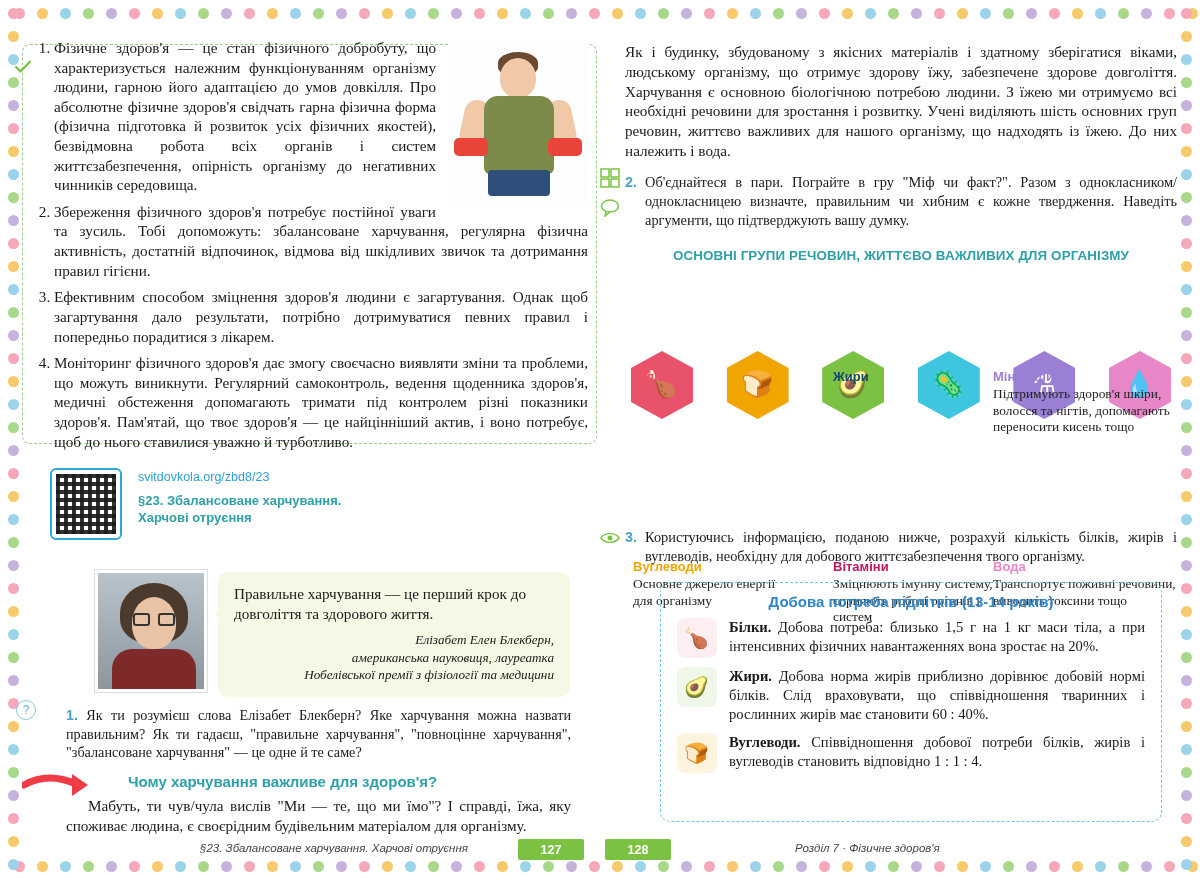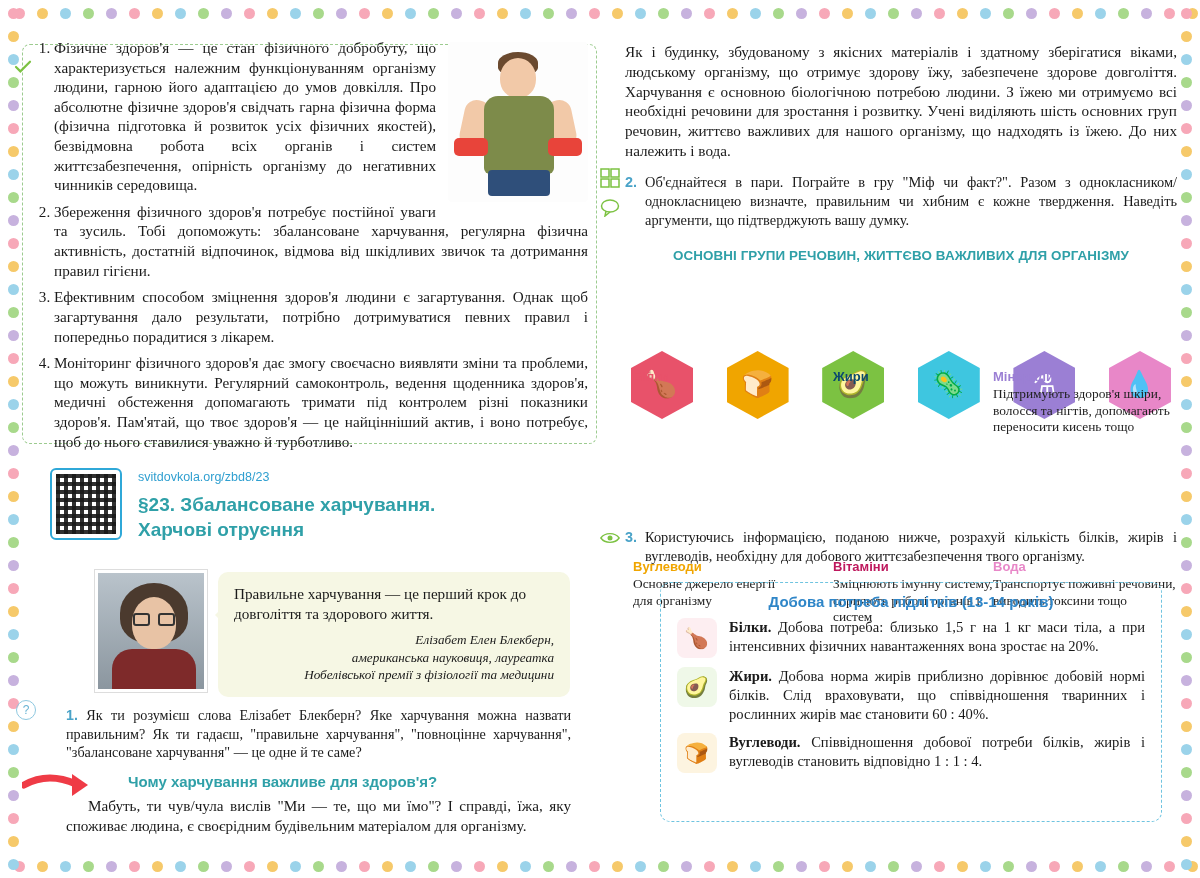--- a/index.html
+++ b/index.html
@@ -53,21 +53,21 @@
   .boy .dbR { position:absolute; left:100px; top:96px; width:34px; height:18px; background:#e8443a; border-radius:5px; }
   .boy .shorts { position:absolute; left:40px; top:128px; width:62px; height:26px; background:#2f4f7a; border-radius:4px; }
 
   
   .qr-block { position:absolute; left:50px; top:468px; width:72px; height:72px; border:2px solid #2fa8d8; border-radius:6px; padding:4px; background:#fff; }
   .qr-grid { width:100%; height:100%; background:
      repeating-linear-gradient(90deg,#1a1a1a 0 4px,transparent 4px 8px),
      repeating-linear-gradient(0deg,#1a1a1a 0 4px,transparent 4px 8px);
      background-blend-mode:multiply; opacity:.9; }
   .qr-link { position:absolute; left:138px; top:470px; font-family:"Liberation Sans",sans-serif; font-size:12.5px; color:#2f9fd0; }
-  .chapter-title { position:absolute; left:138px; top:492px; width:430px; font-family:"Liberation Sans",sans-serif; font-weight:bold; font-size:19px; color:#2fa0a8; line-height:1.32; }
+  .chapter-title { position:absolute; left:138px; top:492px; width:430px; font-family:"Liberation Sans",sans-serif; font-weight:bold; font-size:13px; color:#2fa0a8; line-height:1.32; }
   .chapter-title .num { color:#2fa0a8; }
 
   
   .portrait { position:absolute; left:95px; top:570px; width:112px; height:122px; border:3px solid #fff; box-shadow:0 0 0 1px #ddd; overflow:hidden; background:#cfd6dc; }
   .portrait .bg { position:absolute; inset:0; background:linear-gradient(#b9c3cb,#8b969f); }
   .portrait .hair2 { position:absolute; left:22px; top:10px; width:68px; height:60px; border-radius:50% 50% 40% 40%; background:#4b3a2e; }
   .portrait .face2 { position:absolute; left:34px; top:24px; width:44px; height:52px; border-radius:50% 50% 45% 45%; background:#e8c3a5; }
   .portrait .g1 { position:absolute; left:35px; top:40px; width:17px; height:13px; border:2px solid #333; border-radius:3px; }
   .portrait .g2 { position:absolute; left:60px; top:40px; width:17px; height:13px; border:2px solid #333; border-radius:3px; }
   .portrait .torso { position:absolute; left:14px; top:76px; width:84px; height:50px; background:#7e2a2a; border-radius:20px 20px 0 0; }
@@ -491,14 +491,20 @@
           <div class="need-ico" style="background: rgb(239, 248, 232); color: rgb(124, 194, 66);">🥑</div>
           <div class="need-txt"><b>Жири.</b> Добова норма жирів приблизно дорівнює добовій нормі білків. Слід враховувати, що співвідношення тваринних і рослинних жирів має становити 60 : 40%.</div>
         </div>
         <div class="need-item">
           <div class="need-ico" style="background: rgb(253, 244, 224); color: rgb(240, 165, 0);">🍞</div>
           <div class="need-txt"><b>Вуглеводи.</b> Співвідношення добової потреби білків, жирів і вуглеводів становить відповідно 1 : 1 : 4.</div>
         </div>
       </div>
   </div>
 
+  <div class="footer">
+    <div class="f-left">§23.  Збалансоване харчування. Харчові отруєння</div>
+    <div class="pnum l">127</div>
+    <div class="pnum r">128</div>
+    <div class="f-right">Розділ 7 · Фізичне здоров'я</div>
+  </div>
 
 </div>
 
 </body></html>

